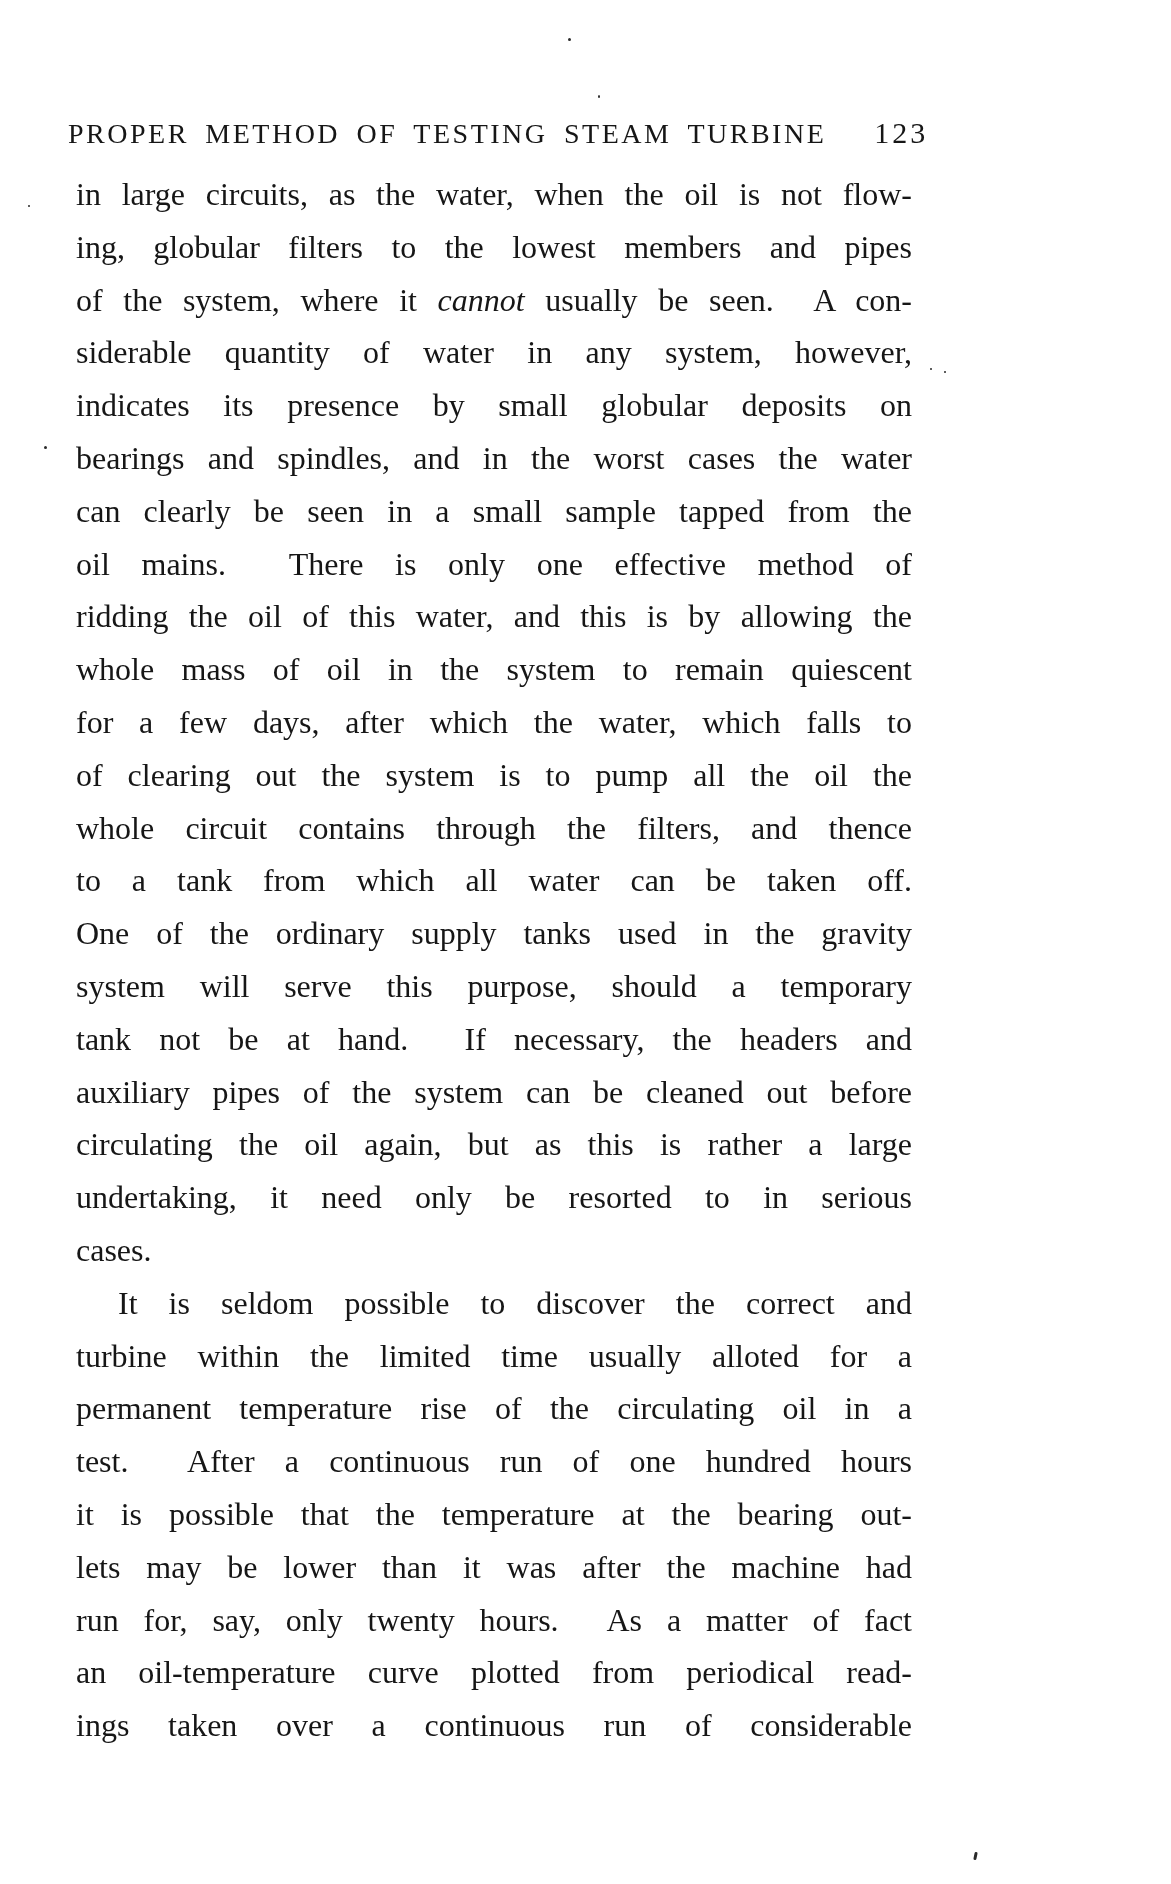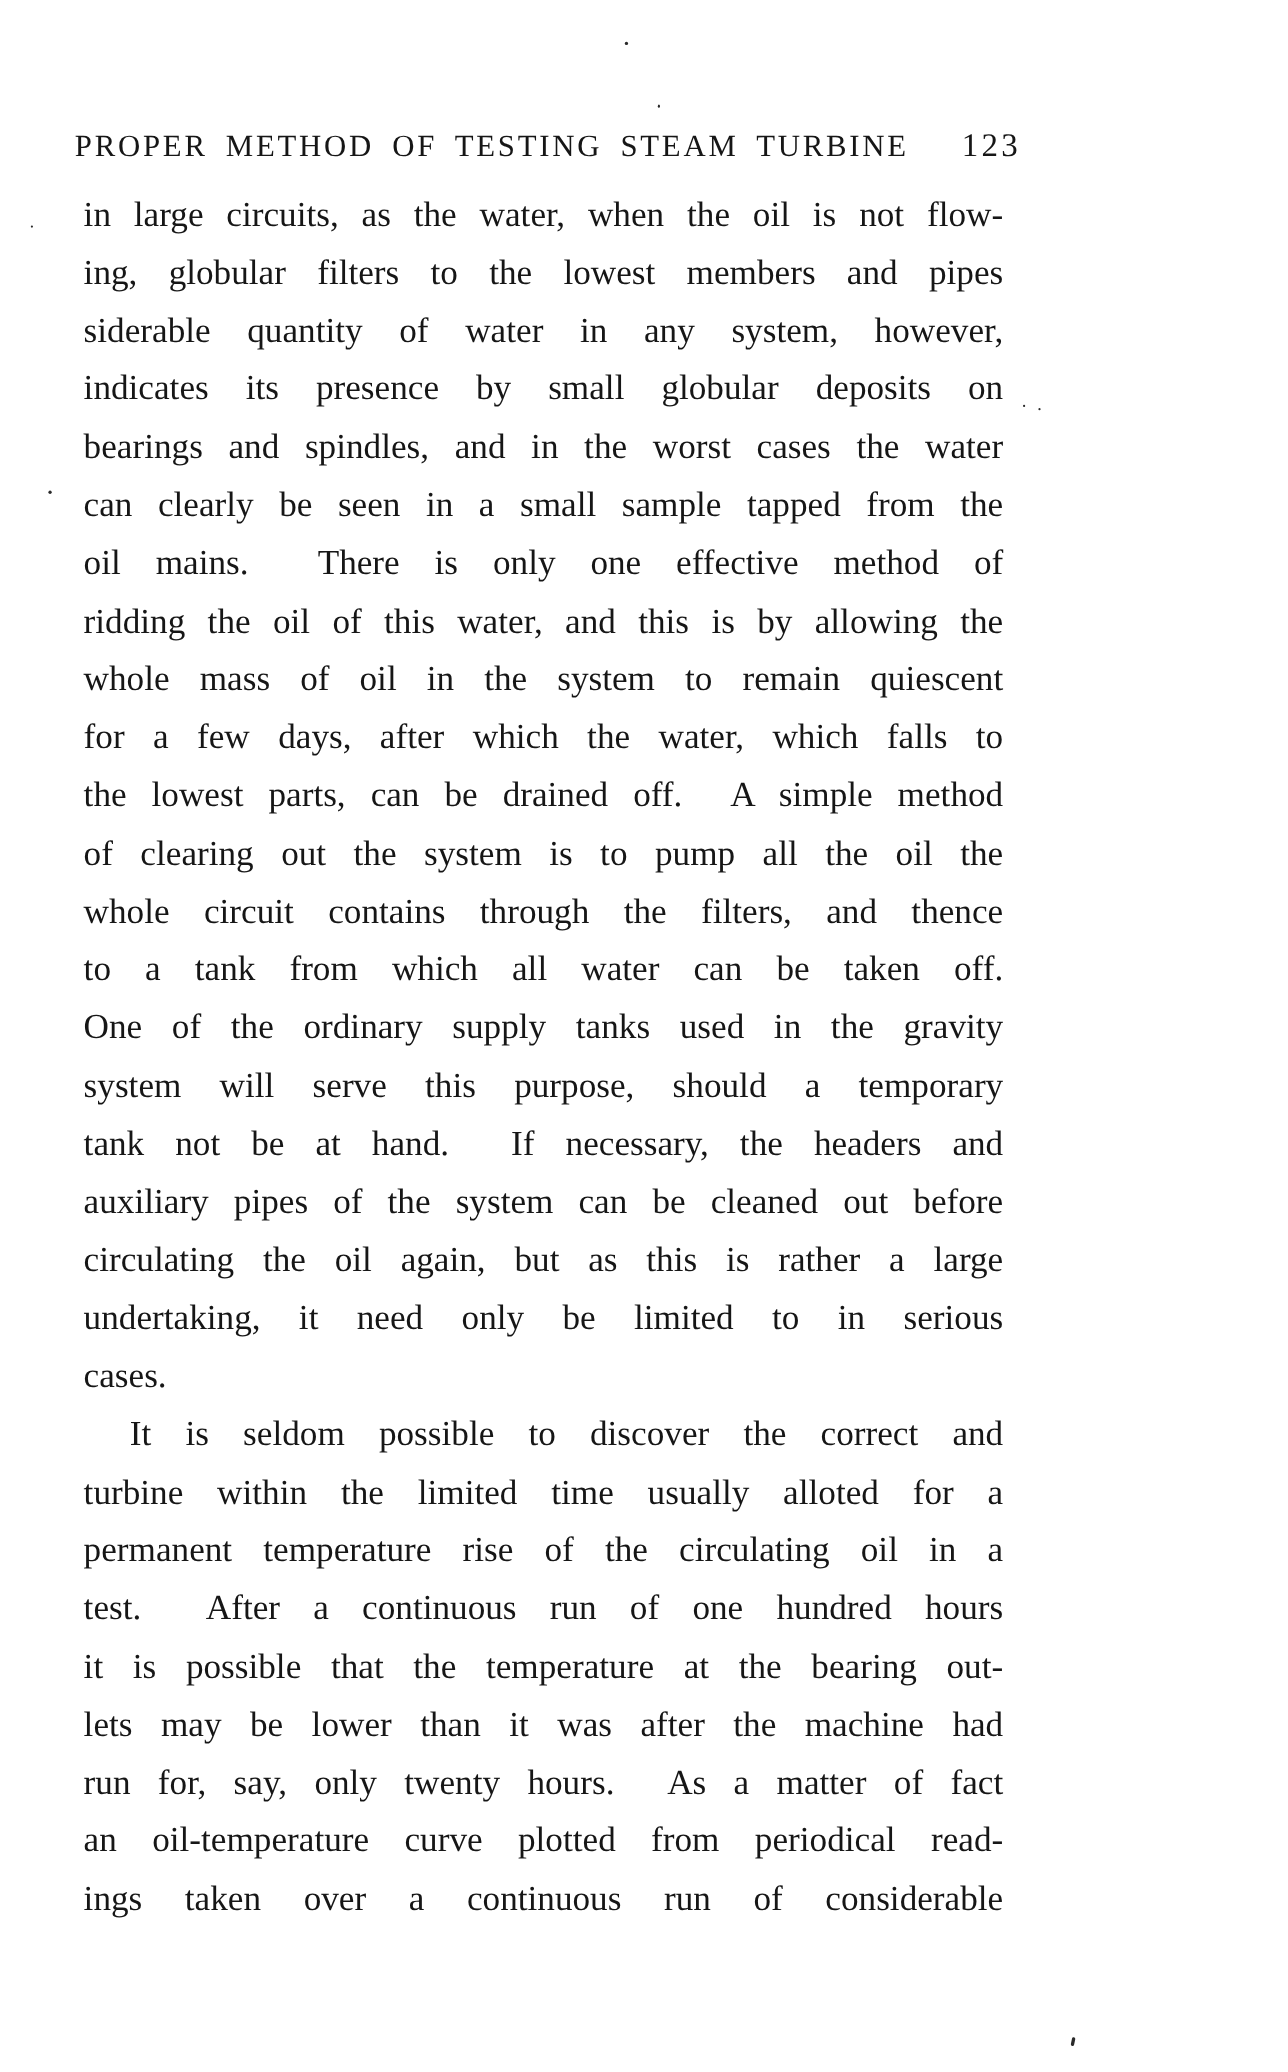--- a/index.html
+++ b/index.html
@@ -64,38 +64,38 @@
 <div class="page">
 
   <div class="running-header">
     <span class="header-title">PROPER METHOD OF TESTING STEAM TURBINE</span>
     <span class="page-number">123</span>
   </div>
 
   <div class="text-block">
       <div class="line"><span>in large circuits, as the water, when the oil is not flow-</span></div>
       <div class="line"><span>ing, globular filters to the lowest members and pipes</span></div>
+      <div class="line"><span>of the system, where it </span><span class="italic">cannot</span><span> usually be seen.&nbsp; A con-</span></div>
       <div class="line"><span>siderable quantity of water in any system, however,</span></div>
       <div class="line"><span>indicates its presence by small globular deposits on</span></div>
       <div class="line"><span>bearings and spindles, and in the worst cases the water</span></div>
       <div class="line"><span>can clearly be seen in a small sample tapped from the</span></div>
       <div class="line"><span>oil mains.&nbsp; There is only one effective method of</span></div>
       <div class="line"><span>ridding the oil of this water, and this is by allowing the</span></div>
       <div class="line"><span>whole mass of oil in the system to remain quiescent</span></div>
       <div class="line"><span>for a few days, after which the water, which falls to</span></div>
-      <div class="line"><span>the lowest parts, can be drained off.&nbsp; A simple method</span></div>
       <div class="line"><span>of clearing out the system is to pump all the oil the</span></div>
       <div class="line"><span>whole circuit contains through the filters, and thence</span></div>
       <div class="line"><span>to a tank from which all water can be taken off.</span></div>
       <div class="line"><span>One of the ordinary supply tanks used in the gravity</span></div>
       <div class="line"><span>system will serve this purpose, should a temporary</span></div>
       <div class="line"><span>tank not be at hand.&nbsp; If necessary, the headers and</span></div>
       <div class="line"><span>auxiliary pipes of the system can be cleaned out before</span></div>
       <div class="line"><span>circulating the oil again, but as this is rather a large</span></div>
-      <div class="line"><span>undertaking, it need only be limited to in serious</span></div>
+      <div class="line"><span>undertaking, it need only be resorted to in serious</span></div>
       <div class="line end"><span>cases.</span></div>
       <div class="line indent"><span>It is seldom possible to discover the correct and</span></div>
       <div class="line"><span>turbine within the limited time usually alloted for a</span></div>
       <div class="line"><span>permanent temperature rise of the circulating oil in a</span></div>
       <div class="line"><span>test.&nbsp; After a continuous run of one hundred hours</span></div>
       <div class="line"><span>it is possible that the temperature at the bearing out-</span></div>
       <div class="line"><span>lets may be lower than it was after the machine had</span></div>
       <div class="line"><span>run for, say, only twenty hours.&nbsp; As a matter of fact</span></div>
       <div class="line"><span>an oil-temperature curve plotted from periodical read-</span></div>
       <div class="line"><span>ings taken over a continuous run of considerable</span></div>

